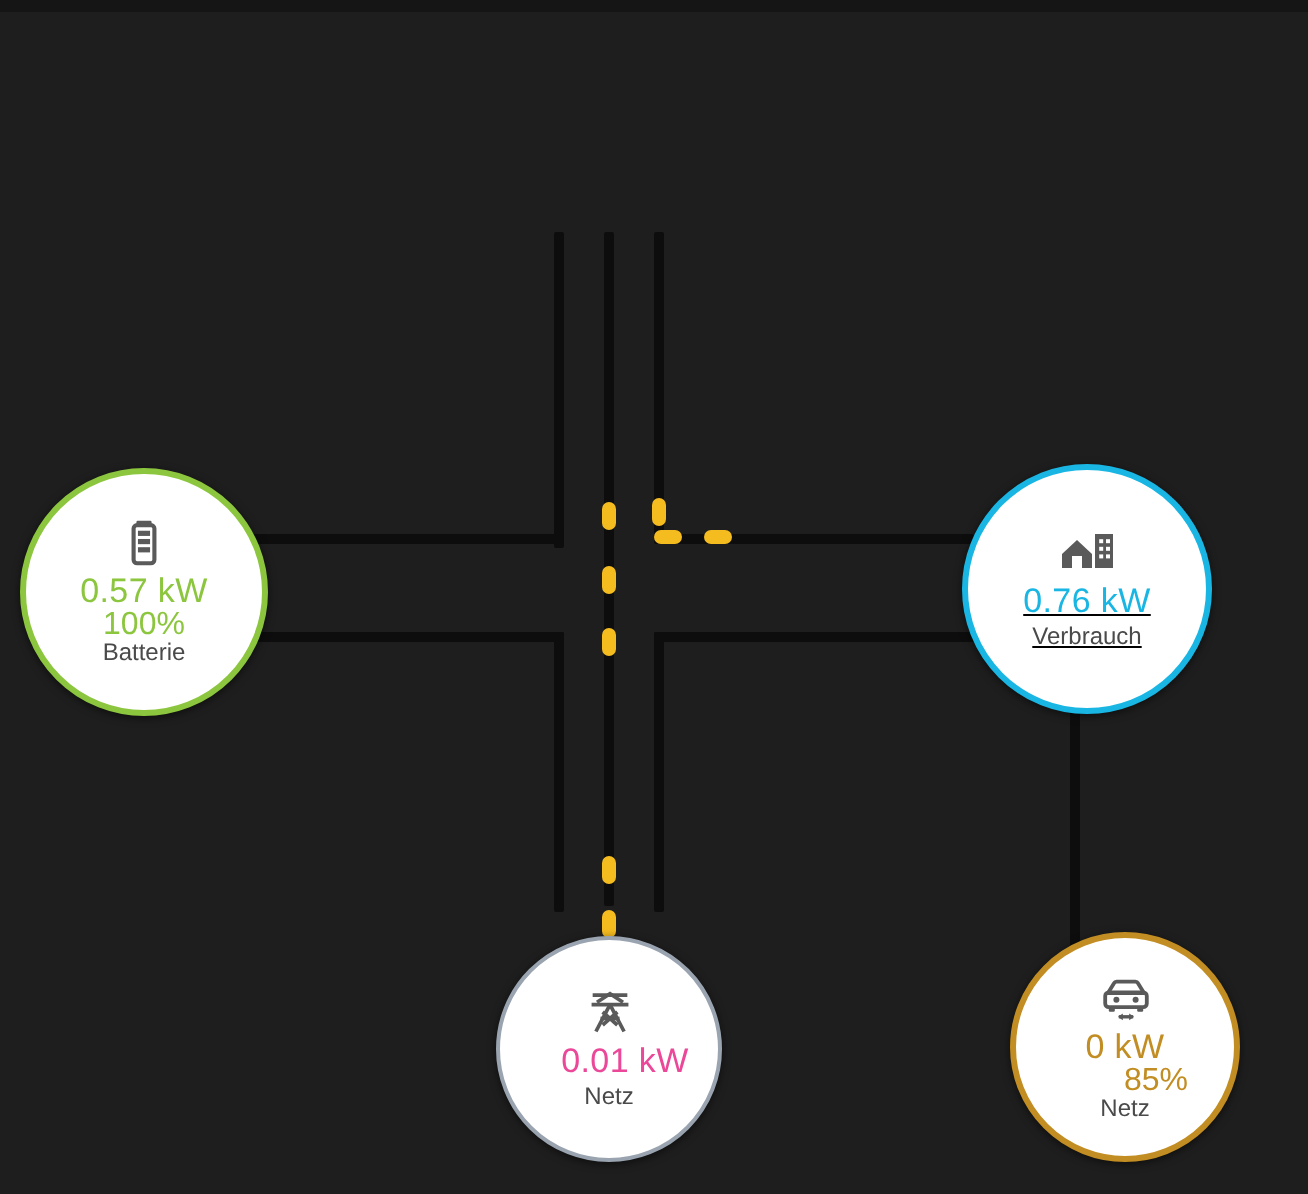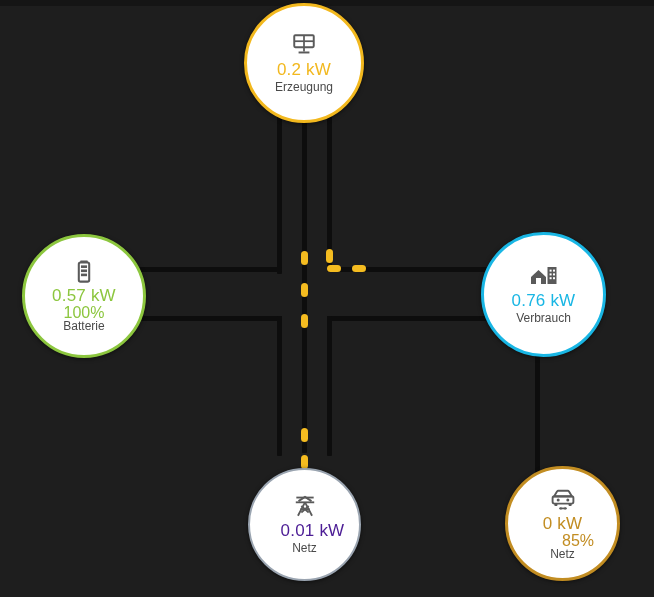--- a/index.html
+++ b/index.html
@@ -71,30 +71,30 @@
   }
   .node .label {
     font-size: 12px;
     line-height: 15px;
     color: #4a4a4a;
     white-space: nowrap;
   }
 
   
   #node-generation { left: 244px; top: 3px;   width: 120px; height: 120px; border: 3px solid #f2b81e; }
-  #node-battery    { left: 22px;  top: 234px; width: 124px; height: 124px; border: 3px solid #8cc63e; }
-  #node-usage      { left: 481px; top: 232px; width: 125px; height: 125px; border: 3px solid #19b6e4; }
+  #node-battery    { left: 10px;  top: 234px; width: 124px; height: 124px; border: 3px solid #8cc63e; }
+  #node-usage      { left: 481px; top: 232px; width: 125px; height: 125px; border: 3px solid #19b6e4; text-decoration: underline; }
   #node-grid       { left: 248px; top: 468px; width: 113px; height: 113px; border: 2px solid #9aa4b0; }
   #node-car        { left: 505px; top: 466px; width: 115px; height: 115px; border: 3px solid #c28d22; }
 
   #node-generation .value { color: #f2b81e; }
   #node-battery    .value { color: #8cc63e; }
   #node-battery    .pct   { color: #8cc63e; }
   #node-usage      .value { color: #19b6e4; }
-  #node-grid       .value { color: #4c1d95; padding-left: 16px; }
+  #node-grid       .value { color: #ec4899; padding-left: 16px; }
   #node-car        .value { color: #c28d22; }
   #node-car        .pct   { color: #c28d22; margin-left: 31px; }
 </style>
 </head>
 <body>
 
 <div id="stage">
 
   <div id="top-strip"></div>
 
@@ -114,33 +114,20 @@
 
   <div class="dash dash-v" style="left:301px; top:251px;"></div>
   <div class="dash dash-v" style="left:301px; top:283px;"></div>
   <div class="dash dash-v" style="left:301px; top:314px;"></div>
   <div class="dash dash-v" style="left:326px; top:249px;"></div>
   <div class="dash dash-h" style="left:327px; top:265px;"></div>
   <div class="dash dash-h" style="left:352px; top:265px;"></div>
   <div class="dash dash-v" style="left:301px; top:428px;"></div>
   <div class="dash dash-v" style="left:301px; top:455px;"></div>
 
-  <div class="node" id="node-generation">
-    <div class="ico">
-      <svg width="26" height="26" viewBox="0 0 24 24" fill="#5a5a5a">
-        <rect x="3" y="3" width="18" height="11" rx="1" fill="none" stroke="#5a5a5a" stroke-width="1.8"></rect>
-        <line x1="3" y1="8.5" x2="21" y2="8.5" stroke="#5a5a5a" stroke-width="1.6"></line>
-        <line x1="12" y1="3" x2="12" y2="14" stroke="#5a5a5a" stroke-width="1.6"></line>
-        <rect x="11.2" y="14" width="1.6" height="4" fill="#5a5a5a"></rect>
-        <rect x="7" y="18" width="10" height="1.8" fill="#5a5a5a"></rect>
-      </svg>
-    </div>
-    <div class="value">0.2 kW</div>
-    <div class="label">Erzeugung</div>
-  </div>
 
   <div class="node" id="node-battery">
     <div class="ico">
       <svg width="26" height="26" viewBox="0 0 24 24">
         <rect x="8.5" y="2.2" width="7" height="2" rx="0.6" fill="#5a5a5a"></rect>
         <rect x="7.2" y="4.2" width="9.6" height="17.6" rx="1.6" fill="none" stroke="#5a5a5a" stroke-width="1.9"></rect>
         <rect x="9.2" y="6.8" width="5.6" height="2.4" fill="#5a5a5a"></rect>
         <rect x="9.2" y="10.6" width="5.6" height="2.4" fill="#5a5a5a"></rect>
         <rect x="9.2" y="14.4" width="5.6" height="2.4" fill="#5a5a5a"></rect>
       </svg>

